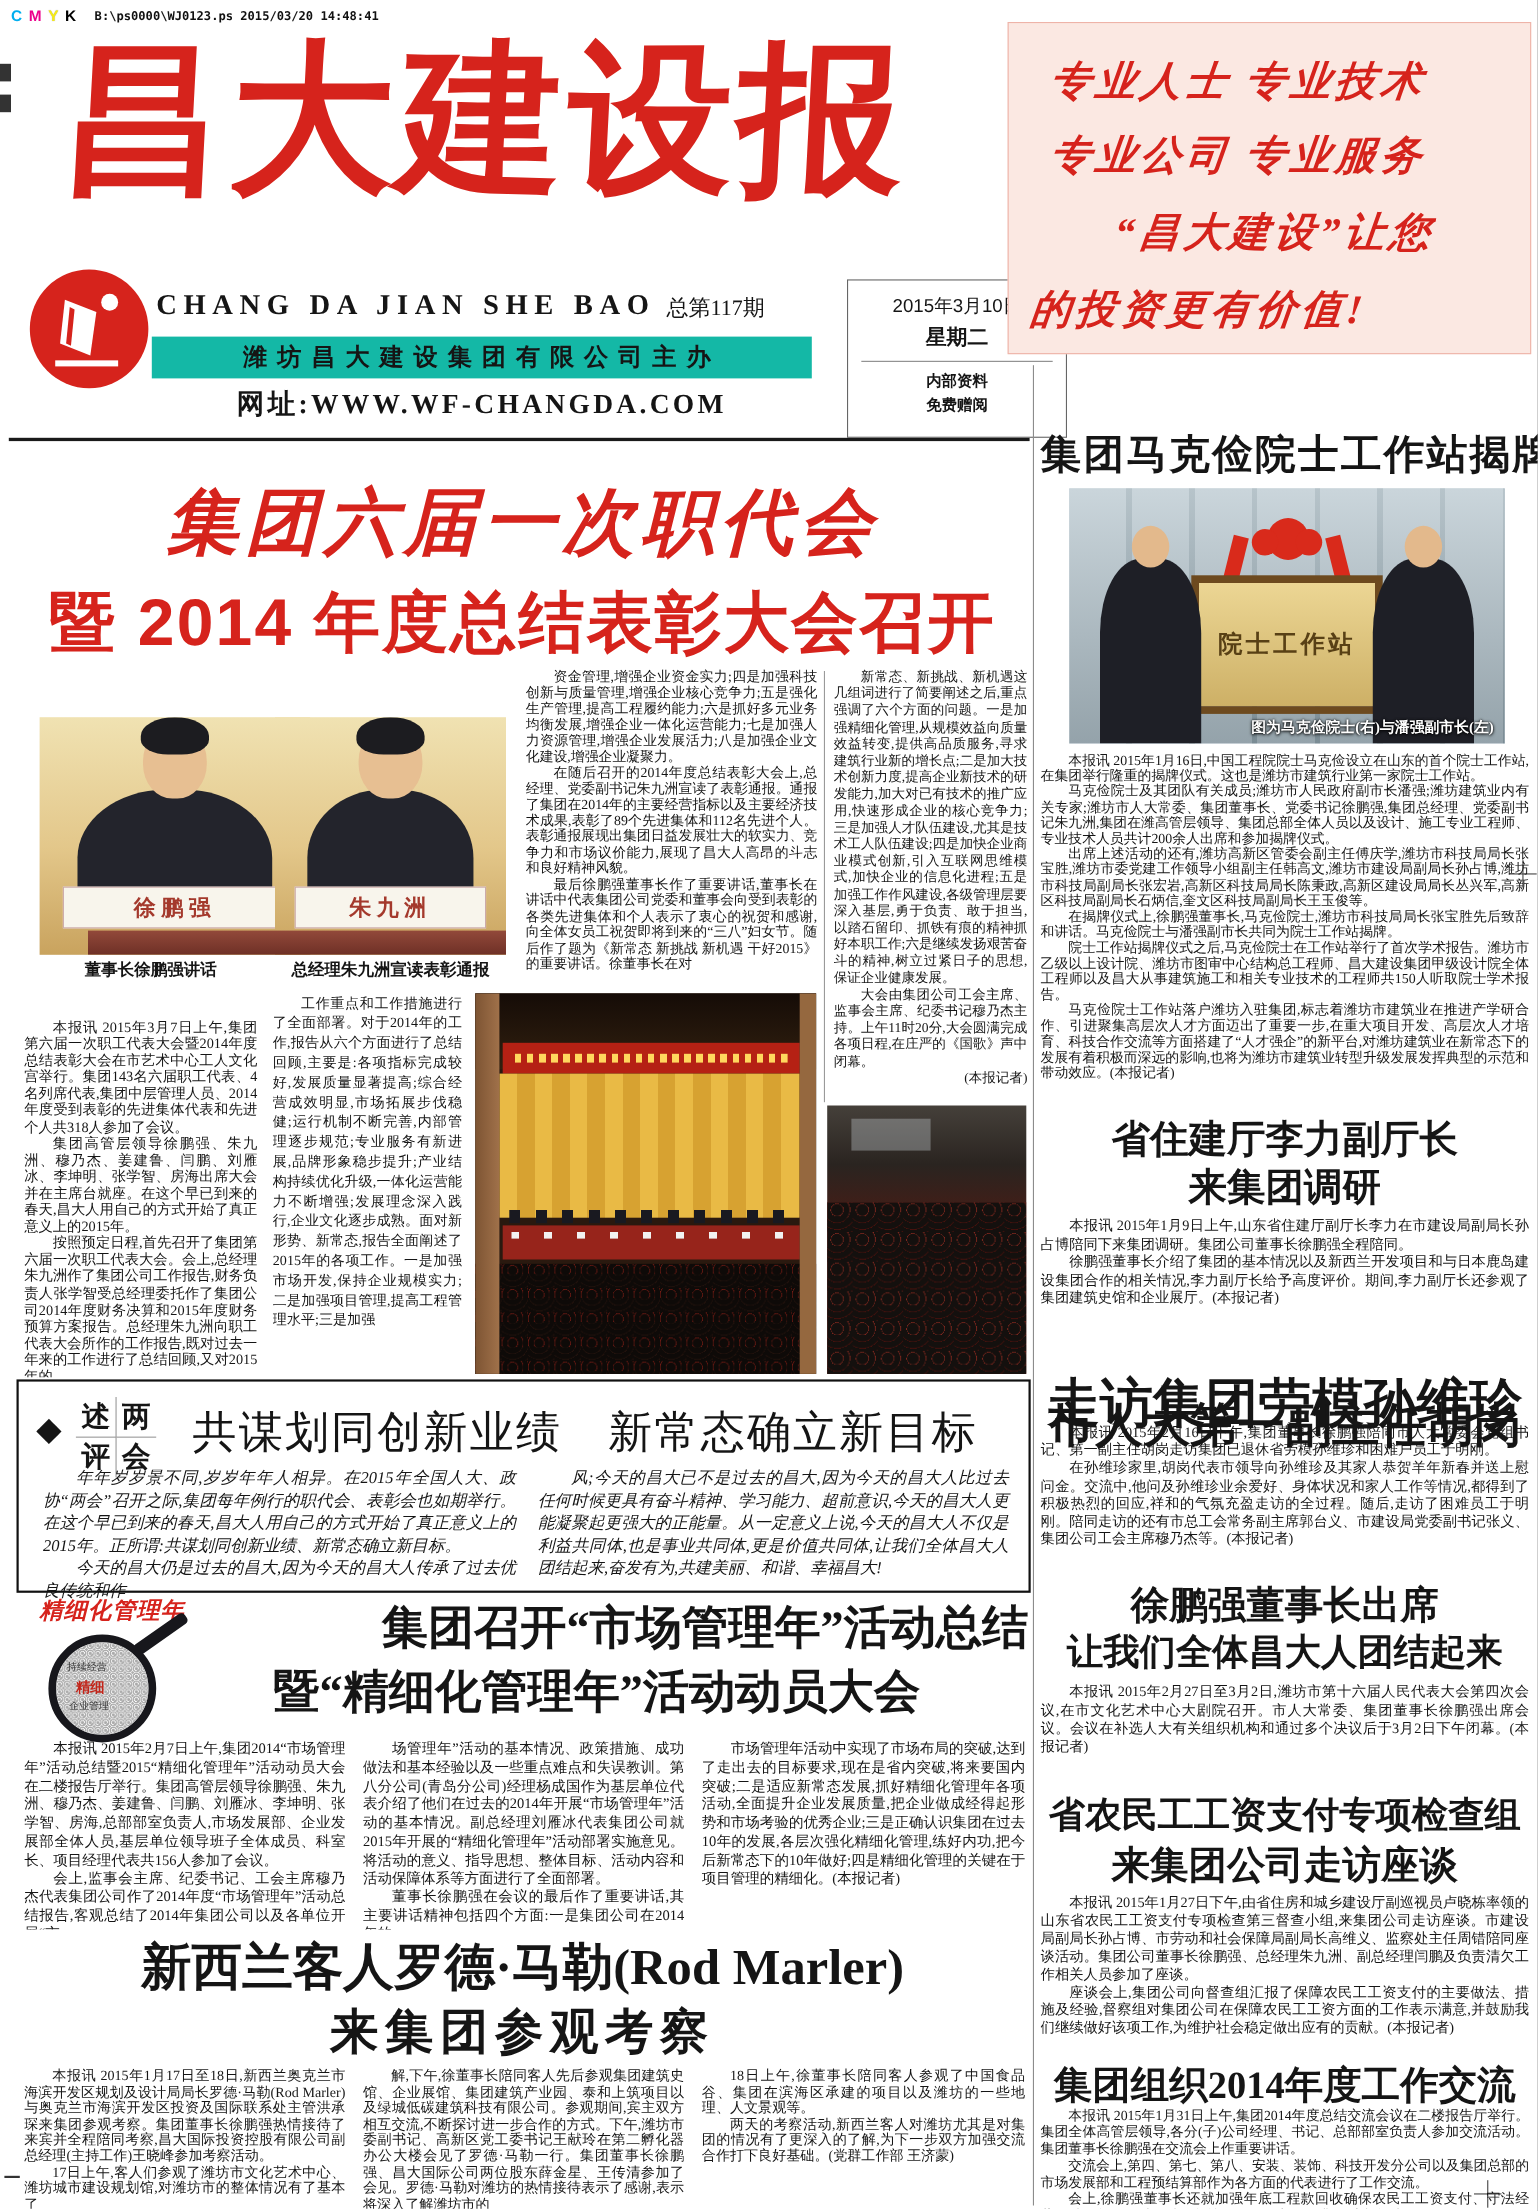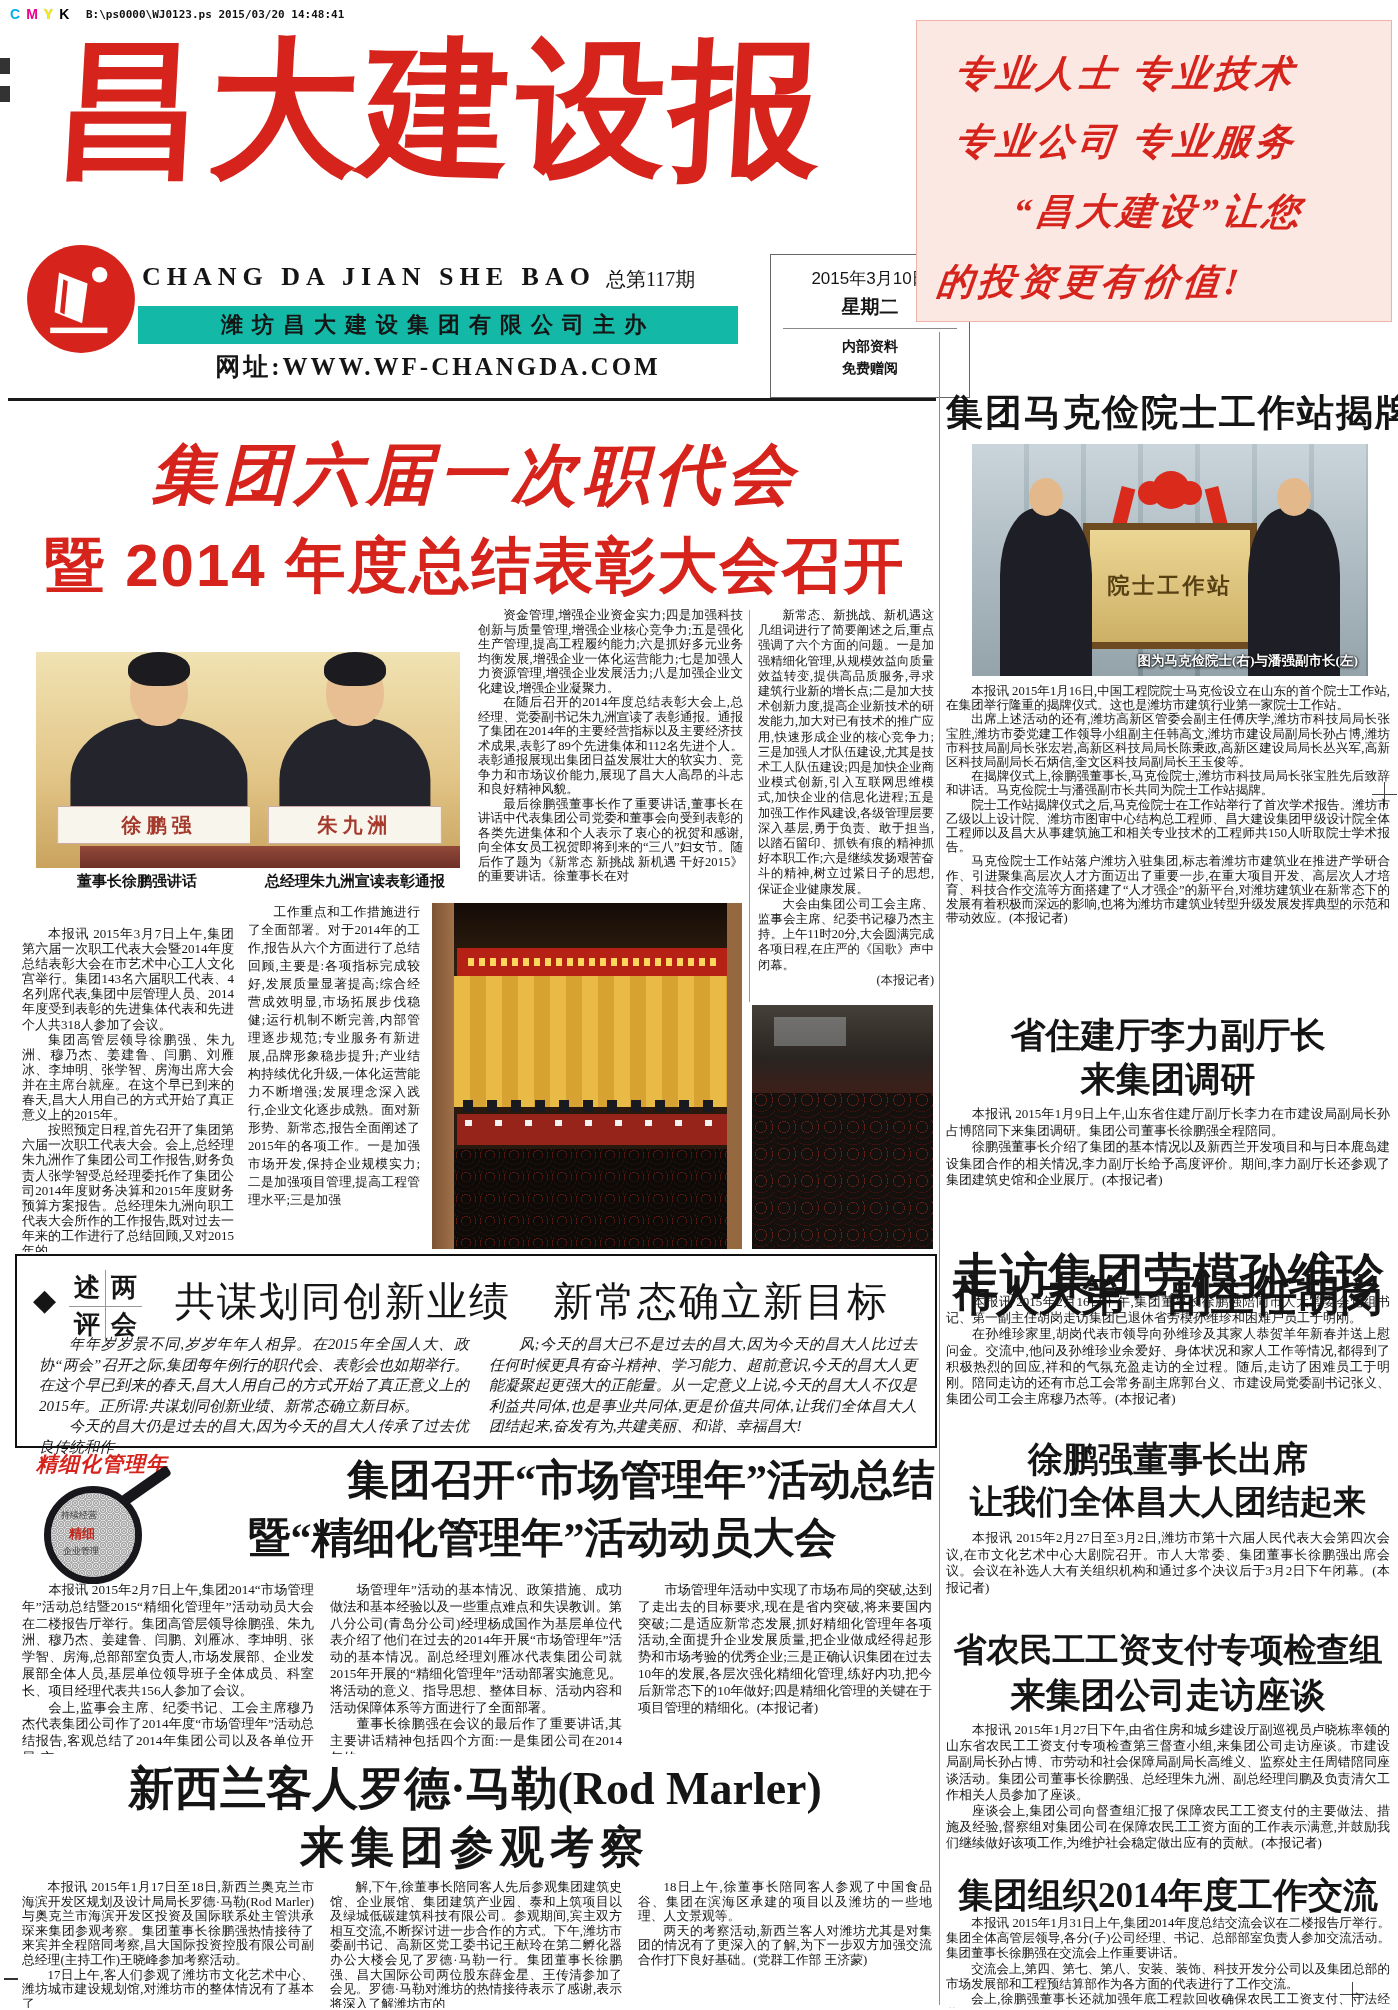--- a/index.html
+++ b/index.html
@@ -354,20 +354,21 @@
     <div class="fig" style="left:7%;">
         <div class="fh"></div>
       </div>
     <div class="fig" style="right:7%;">
         <div class="fh"></div>
       </div>
     <div class="cap">图为马克俭院士(右)与潘强副市长(左)</div>
   </div>
   <div class="abs sbbody s1b jc">
     <p>本报讯 2015年1月16日,中国工程院院士马克俭设立在山东的首个院士工作站,在集团举行隆重的揭牌仪式。这也是潍坊市建筑行业第一家院士工作站。</p>
+      <p>马克俭院士及其团队有关成员;潍坊市人民政府副市长潘强;潍坊建筑业内有关专家;潍坊市人大常委、集团董事长、党委书记徐鹏强,集团总经理、党委副书记朱九洲,集团在潍高管层领导、集团总部全体人员以及设计、施工专业工程师、专业技术人员共计200余人出席和参加揭牌仪式。</p>
       <p>出席上述活动的还有,潍坊高新区管委会副主任傅庆学,潍坊市科技局局长张宝胜,潍坊市委党建工作领导小组副主任韩高文,潍坊市建设局副局长孙占博,潍坊市科技局副局长张宏岩,高新区科技局局长陈秉政,高新区建设局局长丛兴军,高新区科技局副局长石炳信,奎文区科技局副局长王玉俊等。</p>
     <p>在揭牌仪式上,徐鹏强董事长,马克俭院士,潍坊市科技局局长张宝胜先后致辞和讲话。马克俭院士与潘强副市长共同为院士工作站揭牌。</p>
       <p>院士工作站揭牌仪式之后,马克俭院士在工作站举行了首次学术报告。潍坊市乙级以上设计院、潍坊市图审中心结构总工程师、昌大建设集团甲级设计院全体工程师以及昌大从事建筑施工和相关专业技术的工程师共150人听取院士学术报告。</p>
       <p>马克俭院士工作站落户潍坊入驻集团,标志着潍坊市建筑业在推进产学研合作、引进聚集高层次人才方面迈出了重要一步,在重大项目开发、高层次人才培育、科技合作交流等方面搭建了“人才强企”的新平台,对潍坊建筑业在新常态下的发展有着积极而深远的影响,也将为潍坊市建筑业转型升级发展发挥典型的示范和带动效应。(本报记者)</p>
   </div>
 
   <div class="abs sbt s2t1">省住建厅李力副厅长</div>
   <div class="abs sbt s2t2">来集团调研</div>
   <div class="abs sbbody s2b jc">
     <p>本报讯 2015年1月9日上午,山东省住建厅副厅长李力在市建设局副局长孙占博陪同下来集团调研。集团公司董事长徐鹏强全程陪同。</p>

